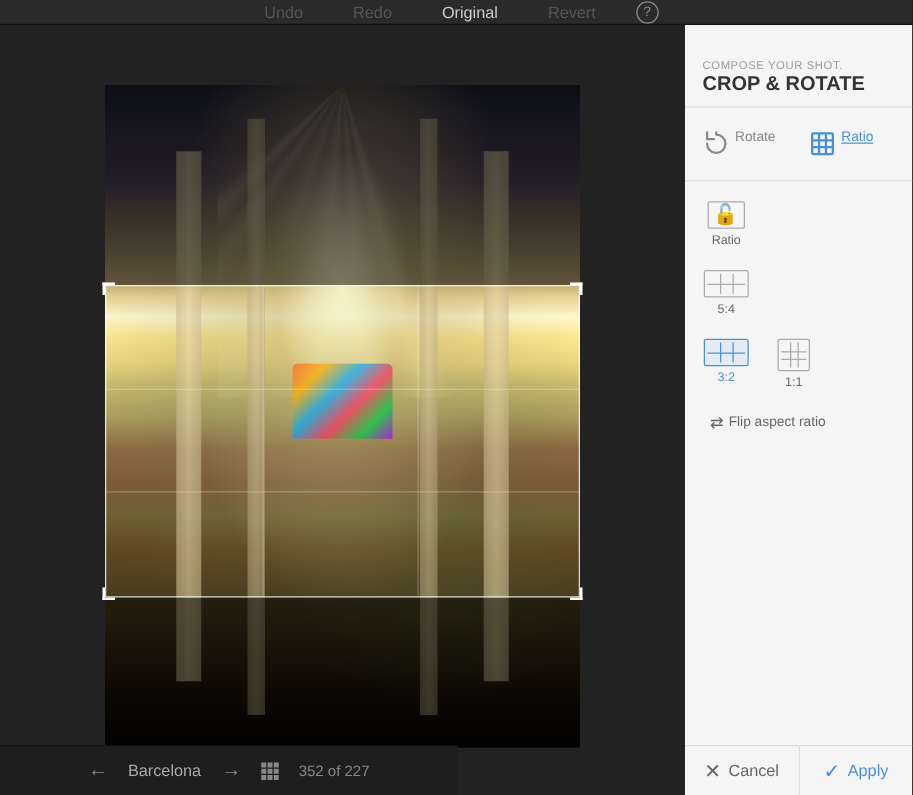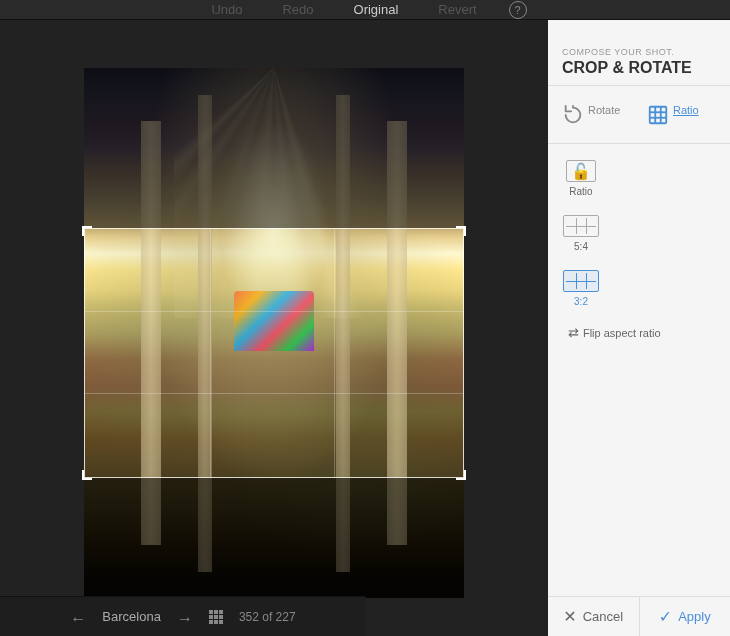--- a/index.html
+++ b/index.html
@@ -608,20 +608,31 @@
         <div class="ratio-item selected">
           <div class="ratio-icon-box landscape" style="border-color:#4a90d9;background:rgba(74,144,217,0.1);">
             <div class="ratio-inner-grid">
               <div class="vline" style="left:33%; background:#4a90d9;"></div>
               <div class="vline" style="left:66%; background:#4a90d9;"></div>
               <div class="hline" style="top:50%; background:#4a90d9;"></div>
             </div>
           </div>
           <span class="ratio-label" style="color:#4a90d9;text-align:center;">3:2</span>
         </div>
+        <div class="ratio-item">
+          <div class="ratio-icon-box square">
+            <div class="ratio-inner-grid">
+              <div class="vline" style="left:33%"></div>
+              <div class="vline" style="left:66%"></div>
+              <div class="hline" style="top:33%"></div>
+              <div class="hline" style="top:66%"></div>
+            </div>
+          </div>
+          <span class="ratio-label">1:1</span>
+        </div>
       </div>
 
       <div class="flip-ratio">
         <span style="font-size:13px;">⇄</span>
         <span>Flip aspect ratio</span>
       </div>
 
     </div>
 
     <div class="panel-bottom">

